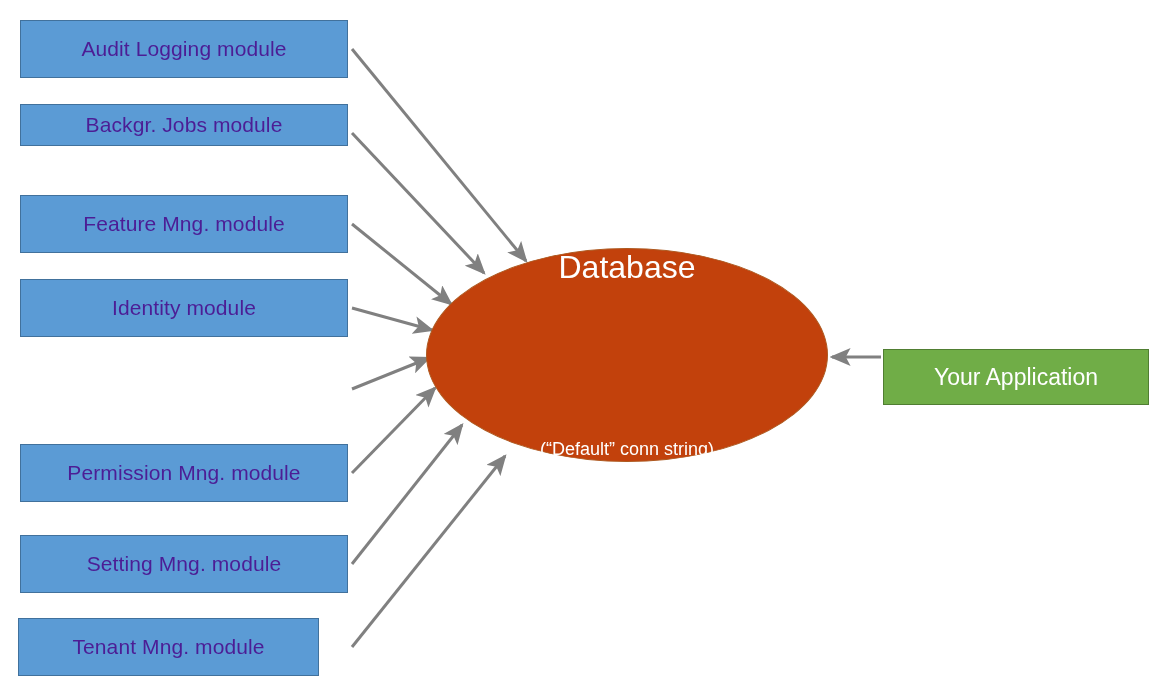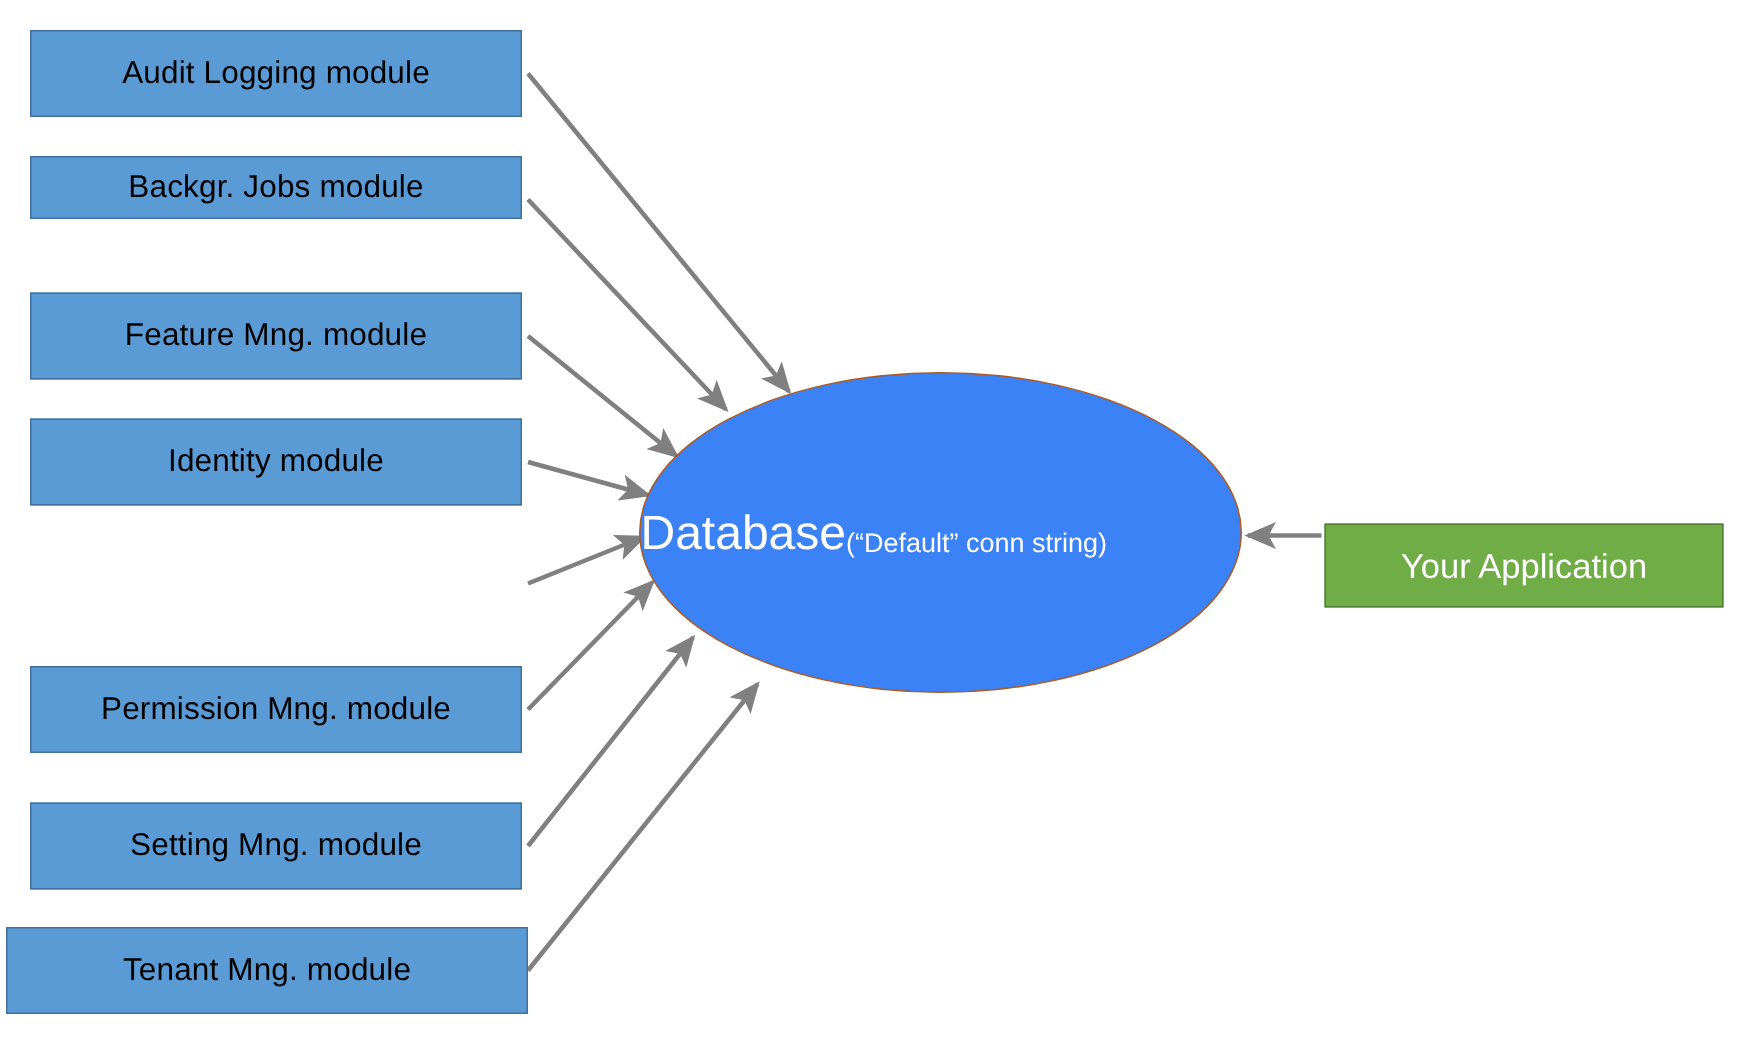--- a/index.html
+++ b/index.html
@@ -23,21 +23,21 @@
     top: 0;
     width: 1167px;
     height: 694px;
     pointer-events: none;
   }
   .module-box {
     position: absolute;
     box-sizing: border-box;
     background: #5B9BD5;
     border: 1.5px solid #41719C;
-    color: #000000;
+    color: #4c1d95;
     display: flex;
     align-items: center;
     justify-content: center;
     font-size: 21px;
     line-height: 1.1;
     letter-spacing: 0.1px;
     white-space: nowrap;
   }
   .app-box {
     position: absolute;
@@ -47,27 +47,28 @@
     color: #FFFFFF;
     display: flex;
     align-items: center;
     justify-content: center;
     font-size: 23px;
     white-space: nowrap;
   }
   .db-ellipse {
     position: absolute;
     box-sizing: border-box;
-    background: #3b82f6;
+    background: #c2410c;
     border: 1.5px solid #AE5A21;
     border-radius: 50%;
     color: #FFFFFF;
     display: flex;
+    flex-direction: column;
     align-items: center;
-    justify-content: flex-start;
+    justify-content: space-between;
     text-align: center;
   }
   .db-title {
     font-size: 32px;
     line-height: 1.15;
   }
   .db-sub {
     font-size: 18px;
     line-height: 1.2;
     margin-top: 16px;
@@ -106,21 +107,21 @@
   </div>
   <div class="module-box" style="left: 20px; top: 279px; width: 328px; height: 58px;">
     <span>Identity module</span>
   </div>
   <div class="module-box" style="left: 20px; top: 444px; width: 328px; height: 58px;">
     <span>Permission Mng. module</span>
   </div>
   <div class="module-box" style="left: 20px; top: 535px; width: 328px; height: 58px;">
     <span>Setting Mng. module</span>
   </div>
-  <div class="module-box" style="left: 4px; top: 618px; width: 348px; height: 58px;">
+  <div class="module-box" style="left: 18px; top: 618px; width: 301px; height: 58px;">
     <span>Tenant Mng. module</span>
   </div>
 
   <div class="db-ellipse" id="db-ellipse" style="left: 426px; top: 248px; width: 402px; height: 214px;">
     <div class="db-title">Database</div>
     <div class="db-sub">(“Default” conn string)</div>
   </div>
 
   <div class="app-box" id="app-box" style="left: 883px; top: 329px; width: 266px; height: 56px; margin-top: 20px;">
     <span>Your Application</span>

